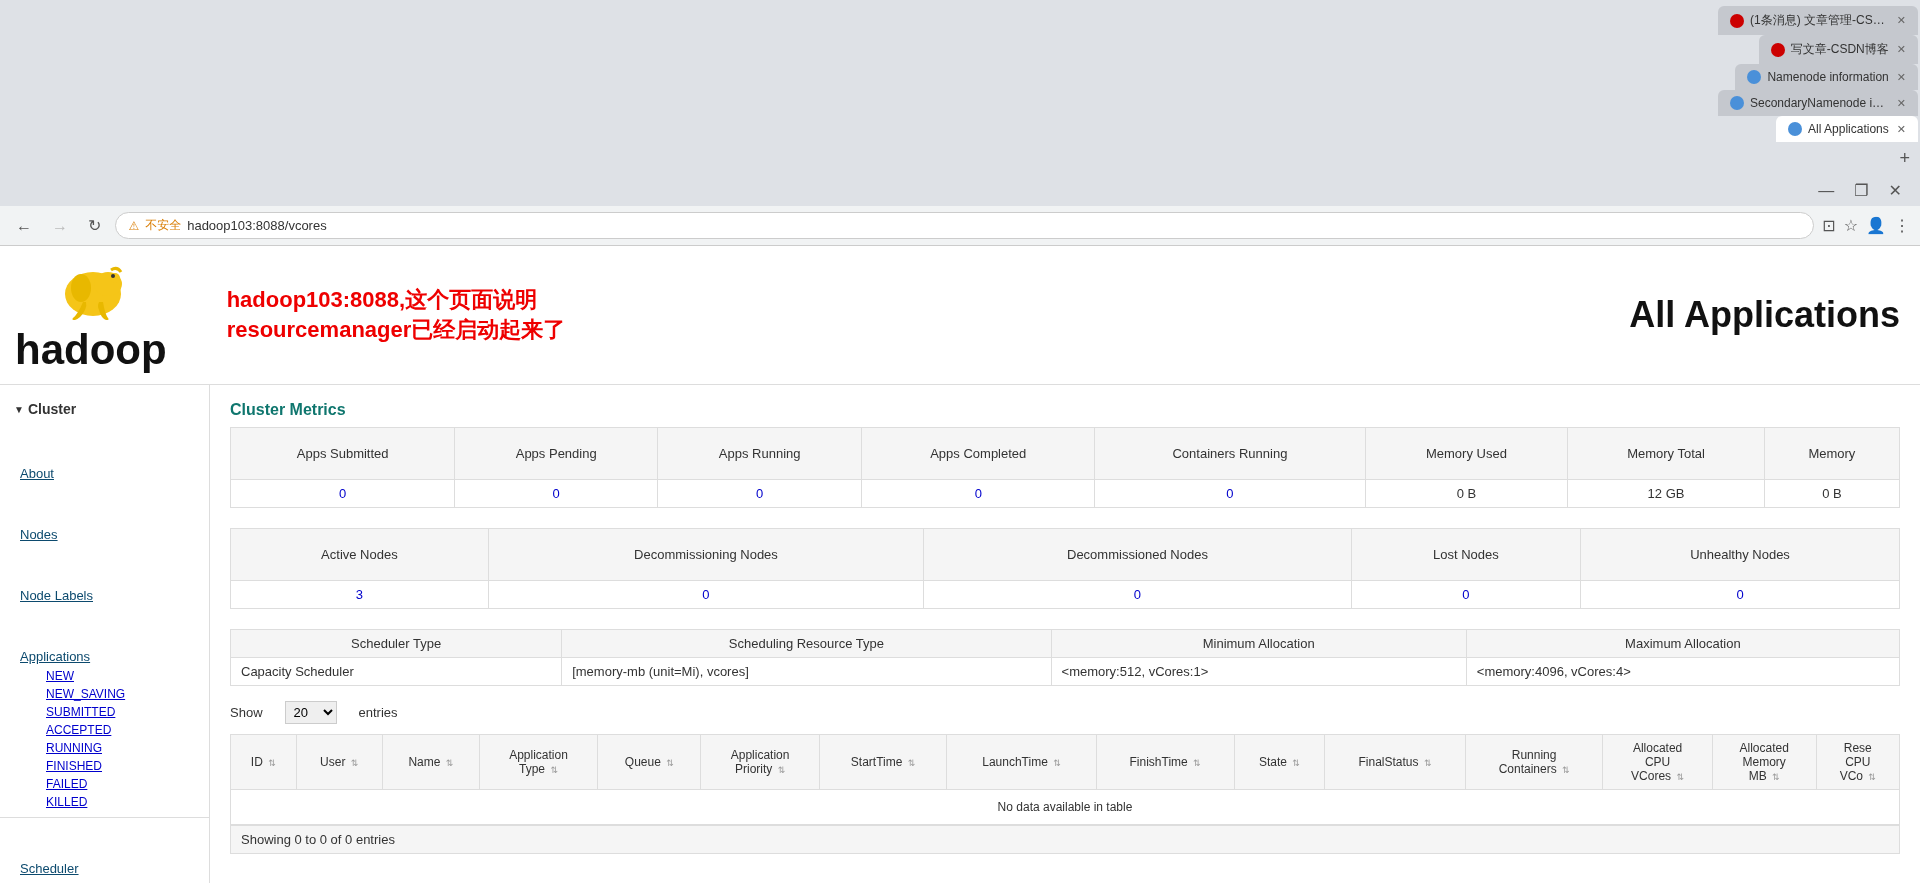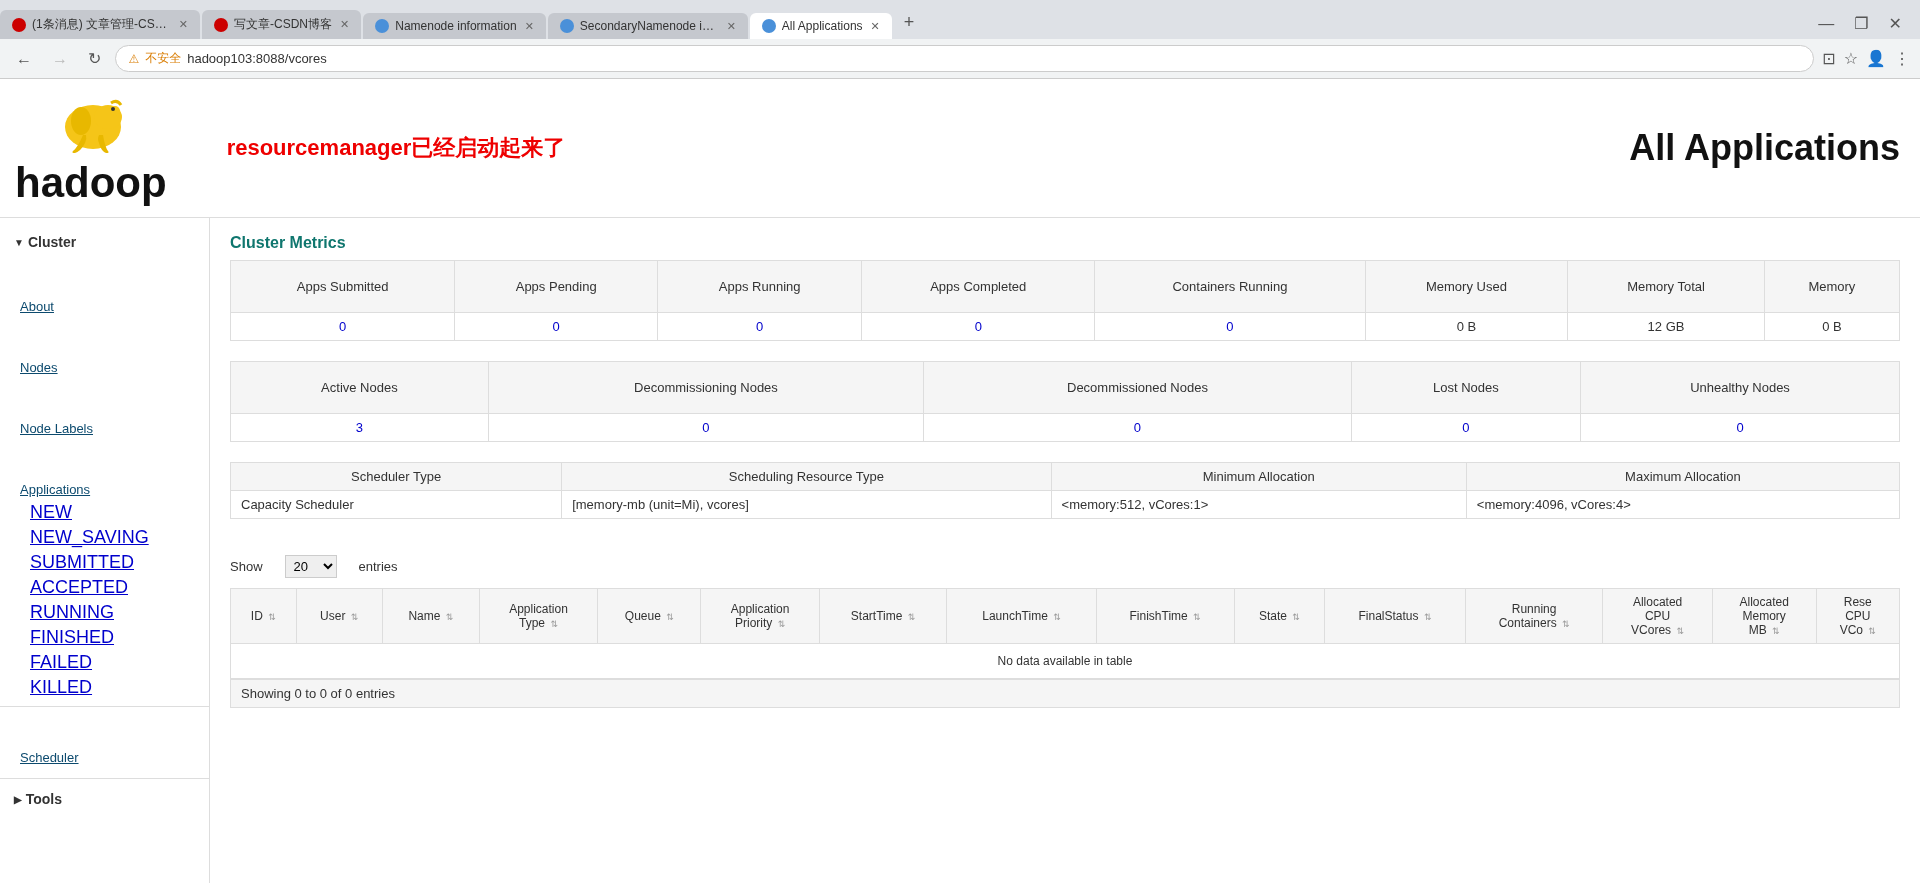--- a/index.html
+++ b/index.html
@@ -1,20 +1,20 @@
 <!DOCTYPE html>
 <html><head>
   <meta charset="utf-8">
   <style>
     * { margin: 0; padding: 0; box-sizing: border-box; }
     body { font-family: Arial, sans-serif; font-size: 13px; background: #fff; color: #333; }
 
     
     .browser-chrome { background: #dee1e6; }
-    .tab-bar { display: flex; align-items: flex-end; padding: 6px 0 0 0; background: #dee1e6; }
+    .tab-bar { display: flex; align-items: flex-end; padding: 6px 0 0 0; background: #dee1e6; flex-direction: column; }
     .tab { display: flex; align-items: center; padding: 6px 12px; background: #c5c8ce; border-radius: 6px 6px 0 0; margin-right: 2px; font-size: 12px; color: #333; max-width: 200px; cursor: pointer; }
     .tab.active { background: #fff; }
     .tab-icon { width: 14px; height: 14px; border-radius: 50%; margin-right: 6px; flex-shrink: 0; }
     .tab-icon.csdn { background: #c00; }
     .tab-icon.globe { background: #4a90d9; border-radius: 50%; }
     .tab-label { white-space: nowrap; overflow: hidden; text-overflow: ellipsis; max-width: 140px; }
     .tab-close { margin-left: 8px; font-size: 11px; color: #666; flex-shrink: 0; }
     .tab-new { padding: 6px 10px; font-size: 18px; color: #555; cursor: pointer; background: transparent; border: none; }
 
     .browser-toolbar { display: flex; align-items: center; background: #f1f3f4; padding: 6px 10px; gap: 8px; border-bottom: 1px solid #ccc; }
@@ -38,36 +38,36 @@
     .annotation-text { color: #e00; font-size: 22px; font-weight: bold; }
     .page-title-area { margin-left: auto; }
     .page-title { font-size: 36px; font-weight: bold; color: #111; }
 
     
     .sidebar { width: 210px; background: #fff; border-right: 1px solid #ddd; padding: 10px 0; flex-shrink: 0; }
     .sidebar-section { margin-bottom: 10px; }
     .sidebar-toggle { display: flex; align-items: center; gap: 4px; padding: 6px 14px; font-size: 14px; font-weight: bold; cursor: pointer; color: #333; }
     .sidebar-toggle-icon { font-size: 10px; }
     .sidebar-item { display: block; padding: 3px 20px; font-size: 13px; color: #0c4a6e; text-decoration: underline; cursor: pointer; margin-top: 40px; }
-    .sidebar-sub-item { display: block; padding: 2px 30px; font-size: 18px; color: #0000cc; text-decoration: underline; cursor: pointer; }
+    .sidebar-sub-item { display: block; padding: 2px 46px; font-size: 12px; color: #0000cc; text-decoration: underline; cursor: pointer; }
     .sidebar-divider { border: none; border-top: 1px solid #ddd; margin: 6px 0; }
 
     
     .main-content { flex: 1; padding: 16px 20px; overflow-x: auto; }
 
     .section-title { font-size: 16px; font-weight: bold; margin-bottom: 8px; color: #0f766e; }
 
     
     .metrics-table { width: 100%; border-collapse: collapse; margin-bottom: 20px; border: 1px solid #ddd; font-size: 13px; }
     .metrics-table th { background: #f5f5f5; padding: 18px 10px; text-align: center; border: 1px solid #ddd; font-weight: normal; color: #333; white-space: nowrap; }
     .metrics-table td { padding: 6px 10px; text-align: center; border: 1px solid #ddd; color: #0000cc; }
     .metrics-table td.plain { color: #333; text-decoration: none; }
 
     
-    .scheduler-table { width: 100%; border-collapse: collapse; margin-bottom: 36px; border: 1px solid #ddd; font-size: 13px; }
+    .scheduler-table { width: 100%; border-collapse: collapse; margin-bottom: 15px; border: 1px solid #ddd; font-size: 13px; }
     .scheduler-table th { background: #f5f5f5; padding: 6px 10px; text-align: center; border: 1px solid #ddd; font-weight: normal; color: #333; }
     .scheduler-table td { padding: 6px 10px; text-align: left; border: 1px solid #ddd; color: #333; }
 
     
     .controls-bar { display: flex; align-items: center; gap: 22px; margin-bottom: 10px; font-size: 13px; }
     .entries-select { padding: 2px 4px; border: 1px solid #ccc; font-size: 13px; }
 
     .apps-table { width: 100%; border-collapse: collapse; font-size: 12px; border: 1px solid #ddd; }
     .apps-table th { background: #f5f5f5; padding: 6px 8px; text-align: center; border: 1px solid #ddd; font-weight: normal; color: #333; cursor: pointer; white-space: nowrap; }
     .apps-table th .sort-icons { font-size: 9px; color: #999; margin-left: 2px; }
@@ -143,20 +143,21 @@
       <circle cx="62" cy="22" r="5" fill="#f5c518"></circle>
       <ellipse cx="28" cy="32" rx="10" ry="14" fill="#e8b800"></ellipse>
       <path d="M30 46 Q25 58 20 62 Q18 64 22 64 Q28 62 32 54 Q34 50 33 46Z" fill="#e8b800"></path>
       <path d="M50 46 Q52 58 55 62 Q57 64 53 64 Q48 62 46 54 Q44 50 46 46Z" fill="#e8b800"></path>
       <circle cx="60" cy="20" r="2" fill="#333"></circle>
       <path d="M58 14 Q64 10 68 16" stroke="#e8b800" stroke-width="3" fill="none"></path>
     </svg>
     <span class="hadoop-text">hadoop</span>
   </div>
   <div class="header-annotation">
+    <div class="annotation-text">hadoop103:8088,这个页面说明</div>
     <div class="annotation-text">resourcemanager已经启动起来了</div>
   </div>
   <div class="page-title-area">
     <h1 class="page-title">All Applications</h1>
   </div>
 </div>
 
 <div class="page-wrapper">
 
   <div class="sidebar">

